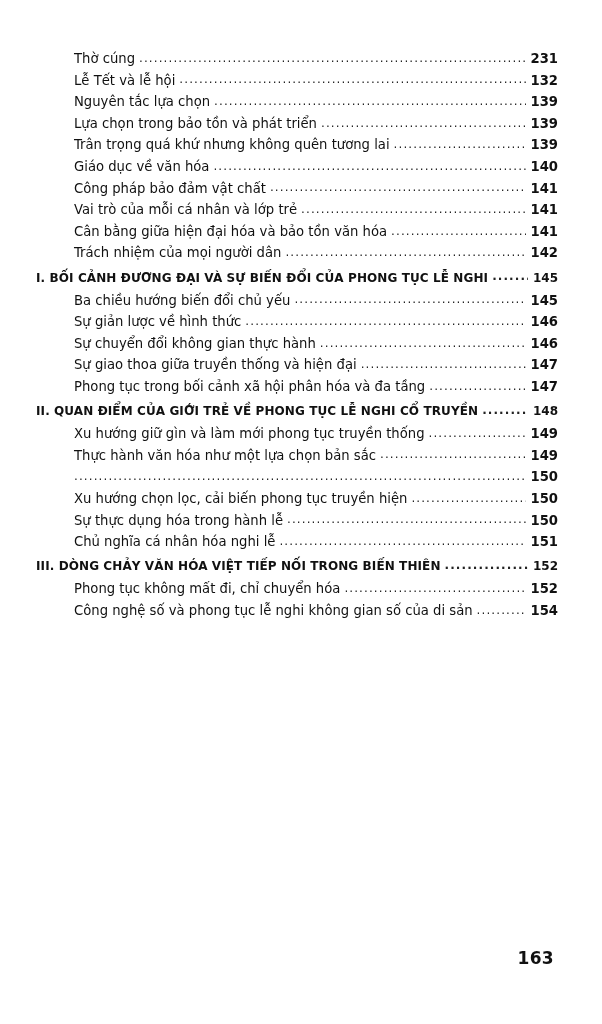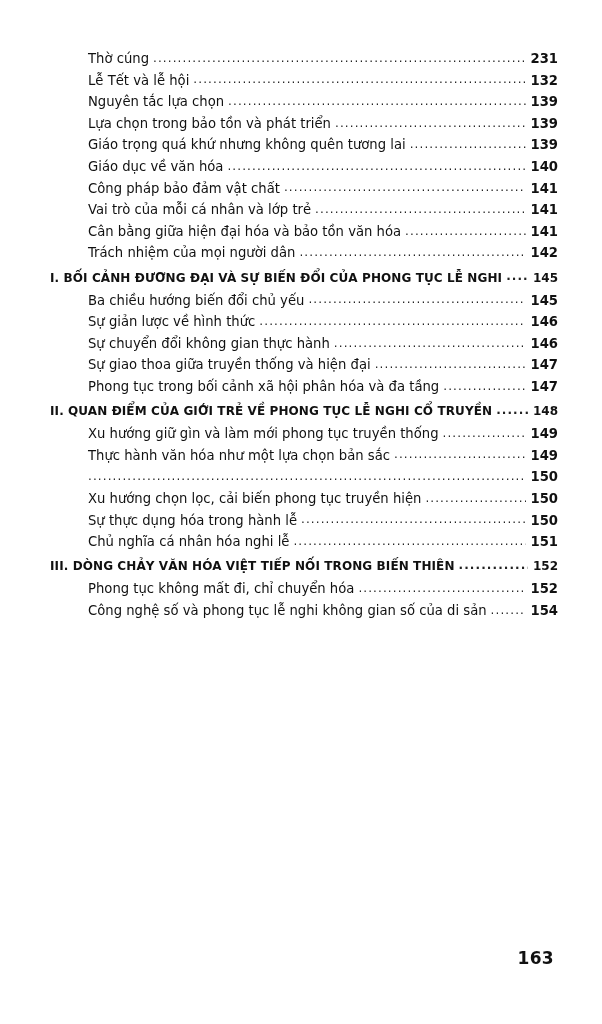--- a/index.html
+++ b/index.html
@@ -12,21 +12,21 @@
     background: #ffffff;
     font-family: "DejaVu Sans", sans-serif;
     color: #111111;
     overflow: hidden;
   }
   .page {
     position: relative;
     width: 602px;
     height: 1024px;
     box-sizing: border-box;
-    padding: 52px 44px 0 34px;
+    padding: 52px 44px 0 20px;
   }
   .toc {
     display: block;
   }
   .toc-entry {
     display: flex;
     align-items: flex-end;
     font-size: 13.2px;
     line-height: 1.0;
     margin-bottom: 8.4px;
@@ -105,21 +105,21 @@
         <span class="label">Nguyên tắc lựa chọn</span>
         <span class="dots"></span>
         <span class="page-num">139</span>
       </div>
       <div class="toc-entry lvl2">
         <span class="label">Lựa chọn trong bảo tồn và phát triển</span>
         <span class="dots"></span>
         <span class="page-num">139</span>
       </div>
       <div class="toc-entry lvl2">
-        <span class="label">Giáo trọng quá khứ nhưng không quên tương lai</span>
+        <span class="label">Trân trọng quá khứ nhưng không quên tương lai</span>
         <span class="dots"></span>
         <span class="page-num">139</span>
       </div>
       <div class="toc-entry lvl2">
         <span class="label">Giáo dục về văn hóa</span>
         <span class="dots"></span>
         <span class="page-num">140</span>
       </div>
       <div class="toc-entry lvl2">
         <span class="label">Công pháp bảo đảm vật chất</span>

